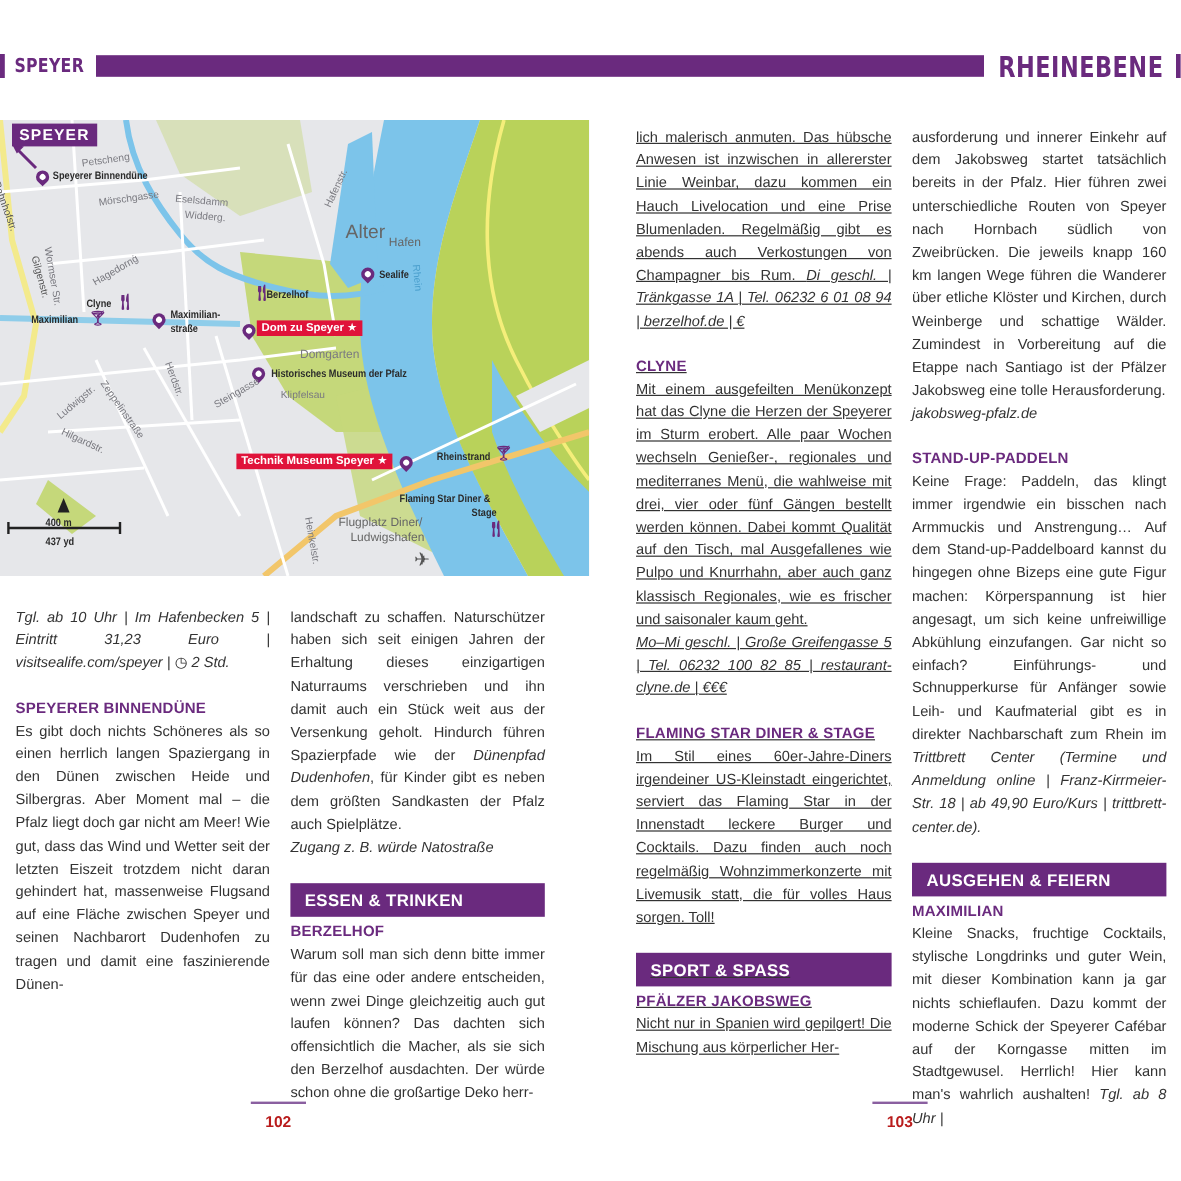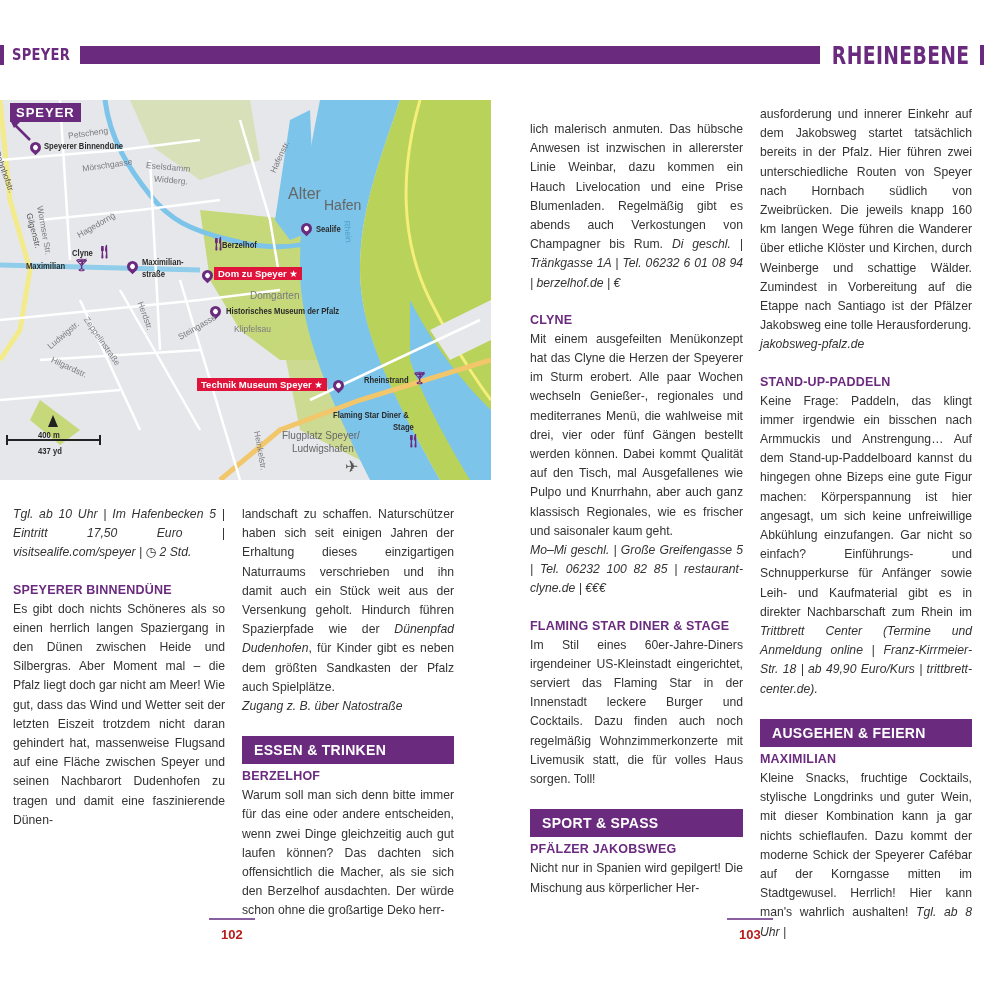--- a/index.html
+++ b/index.html
@@ -121,25 +121,25 @@
 
   <div class="red-tag" style="left:197px;top:278px;">Technik Museum Speyer ★</div>
   <div class="pin" style="left:333px;top:280px;"></div>
   <div class="map-label" style="left:364px;top:275px;">Rheinstrand</div>
   <div class="glass" style="left:412px;top:271px;">🍸︎</div>
 
   <div class="map-label" style="left:333px;top:310px;">Flaming Star Diner &amp;</div>
   <div class="map-label" style="left:393px;top:322px;">Stage</div>
   <div class="fork" style="left:405px;top:333px;">🍴︎</div>
 
-  <div class="street" style="left:282px;top:330px;font-size:10px;color:#666;">Flugplatz Speyer/</div>
+  <div class="street" style="left:282px;top:330px;font-size:10px;color:#666;">Flugplatz Diner/</div>
   <div class="street" style="left:292px;top:343px;font-size:10px;color:#666;">Ludwigshafen</div>
 
   <div class="street" style="left:288px;top:85px;font-size:16px;color:#666;">Alter</div>
-  <div class="street" style="left:288px;top:97px;font-size:14px;color:#666;padding-left:36px;">Hafen</div>
+  <div class="street" style="left:288px;top:97px;font-size:10px;color:#666;padding-left:36px;">Hafen</div>
 
   <div class="street" style="left:68px;top:28px;transform:rotate(-8deg);">Petscheng</div>
   <div class="street" style="left:82px;top:60px;transform:rotate(-8deg);">Mörschgasse</div>
   <div class="street" style="left:146px;top:62px;transform:rotate(5deg);">Eselsdamm</div>
   <div class="street" style="left:154px;top:75px;transform:rotate(5deg);">Widderg.</div>
   <div class="street" style="left:75px;top:120px;transform:rotate(-30deg);">Hagedornġ</div>
   <div class="street" style="left:45px;top:105px;transform:rotate(80deg);transform-origin:left top;">Wormser Str.</div>
   <div class="street" style="left:2px;top:50px;transform:rotate(70deg);transform-origin:left top;color:#555;">Bahnhofstr.</div>
   <div class="street" style="left:34px;top:112px;transform:rotate(75deg);transform-origin:left top;color:#555;">Gilgenstr.</div>
   <div class="street" style="left:268px;top:70px;transform:rotate(-65deg);transform-origin:left top;">Hafenstr.</div>
@@ -149,39 +149,39 @@
   <div class="street" style="left:145px;top:200px;transform:rotate(70deg);transform-origin:left top;">Herdstr.</div>
   <div class="street" style="left:176px;top:222px;transform:rotate(-30deg);">Steingasse</div>
   <div class="street" style="left:262px;top:330px;transform:rotate(80deg);transform-origin:left top;">Heinkelstr.</div>
   <div class="street" style="left:352px;top:120px;transform:rotate(85deg);transform-origin:left top;color:#4a9fcd;">Rhein</div>
 
   <div class="map-label" style="left:38px;top:330px;">400 m</div>
   <div class="map-label" style="left:38px;top:346px;">437 yd</div>
 </div>
 
 <div class="col" style="left:13px;top:505px;width:212px;">
-  <p class="it">Tgl. ab 10 Uhr | Im Hafenbecken 5 | Eintritt 17,50 Euro | visitsealife.com/speyer | ◷ 2 Std.</p>
+  <p class="it">Tgl. ab 10 Uhr | Im Hafenbecken 5 | Eintritt 31,23 Euro | visitsealife.com/speyer | ◷ 2 Std.</p>
   <div class="gap"></div>
   <div class="h3">SPEYERER BINNENDÜNE</div>
   <p>Es gibt doch nichts Schöneres als so einen herrlich langen Spaziergang in den Dünen zwischen Heide und Silbergras. Aber Moment mal – die Pfalz liegt doch gar nicht am Meer! Wie gut, dass das Wind und Wetter seit der letzten Eiszeit trotzdem nicht daran gehindert hat, massenweise Flugsand auf eine Fläche zwischen Speyer und seinen Nachbarort Dudenhofen zu tragen und damit eine faszinierende Dünen-</p>
 </div>
 
 <div class="col" style="left:242px;top:505px;width:212px;">
   <p><span>landschaft zu schaffen. Naturschützer haben sich seit einigen Jahren der Erhaltung dieses einzigartigen Naturraums verschrieben und ihn damit auch ein Stück weit aus der Versenkung geholt. Hindurch führen Spazierpfade wie der </span><span class="it">Dünenpfad Dudenhofen</span><span>, für Kinder gibt es neben dem größten Sandkasten der Pfalz auch Spielplätze.</span></p>
-  <p class="it">Zugang z. B. über Natostraße</p>
+  <p class="it">Zugang z. B. würde Natostraße</p>
   <div style="height:20px"></div>
   <div class="sec">ESSEN &amp; TRINKEN</div>
   <div class="h3">BERZELHOF</div>
   <p>Warum soll man sich denn bitte immer für das eine oder andere entscheiden, wenn zwei Dinge gleichzeitig auch gut laufen können? Das dachten sich offensichtlich die Macher, als sie sich den Berzelhof ausdachten. Der würde schon ohne die großartige Deko herr-</p>
 </div>
 
 <div class="pageline" style="left:209px;top:918px;"></div>
 <div class="pagenum" style="left:221px;top:927px;">102</div>
 
-<div class="col" style="left:530px;top:120px;width:213px;">
+<div class="col" style="left:530px;top:105px;width:213px;text-decoration:underline;">
   <p><span>lich malerisch anmuten. Das hübsche Anwesen ist inzwischen in allererster Linie Weinbar, dazu kommen ein Hauch Livelocation und eine Prise Blumenladen. Regelmäßig gibt es abends auch Verkostungen von Champagner bis Rum. </span><span class="it">Di geschl. | Tränkgasse 1A | Tel. 06232 6 01 08 94 | berzelhof.de | €</span></p>
   <div class="gap"></div>
   <div class="h3">CLYNE</div>
   <p>Mit einem ausgefeilten Menükonzept hat das Clyne die Herzen der Speyerer im Sturm erobert. Alle paar Wochen wechseln Genießer-, regionales und mediterranes Menü, die wahlweise mit drei, vier oder fünf Gängen bestellt werden können. Dabei kommt Qualität auf den Tisch, mal Ausgefallenes wie Pulpo und Knurrhahn, aber auch ganz klassisch Regionales, wie es frischer und saisonaler kaum geht.</p>
   <p class="it">Mo–Mi geschl. | Große Greifengasse 5 | Tel. 06232 100 82 85 | restaurant-clyne.de | €€€</p>
   <div class="gap"></div>
   <div class="h3">FLAMING STAR DINER &amp; STAGE</div>
   <p>Im Stil eines 60er-Jahre-Diners irgendeiner US-Kleinstadt eingerichtet, serviert das Flaming Star in der Innenstadt leckere Burger und Cocktails. Dazu finden auch noch regelmäßig Wohnzimmerkonzerte mit Livemusik statt, die für volles Haus sorgen. Toll!</p>
   <div style="height:20px"></div>
   <div class="sec">SPORT &amp; SPASS</div>

